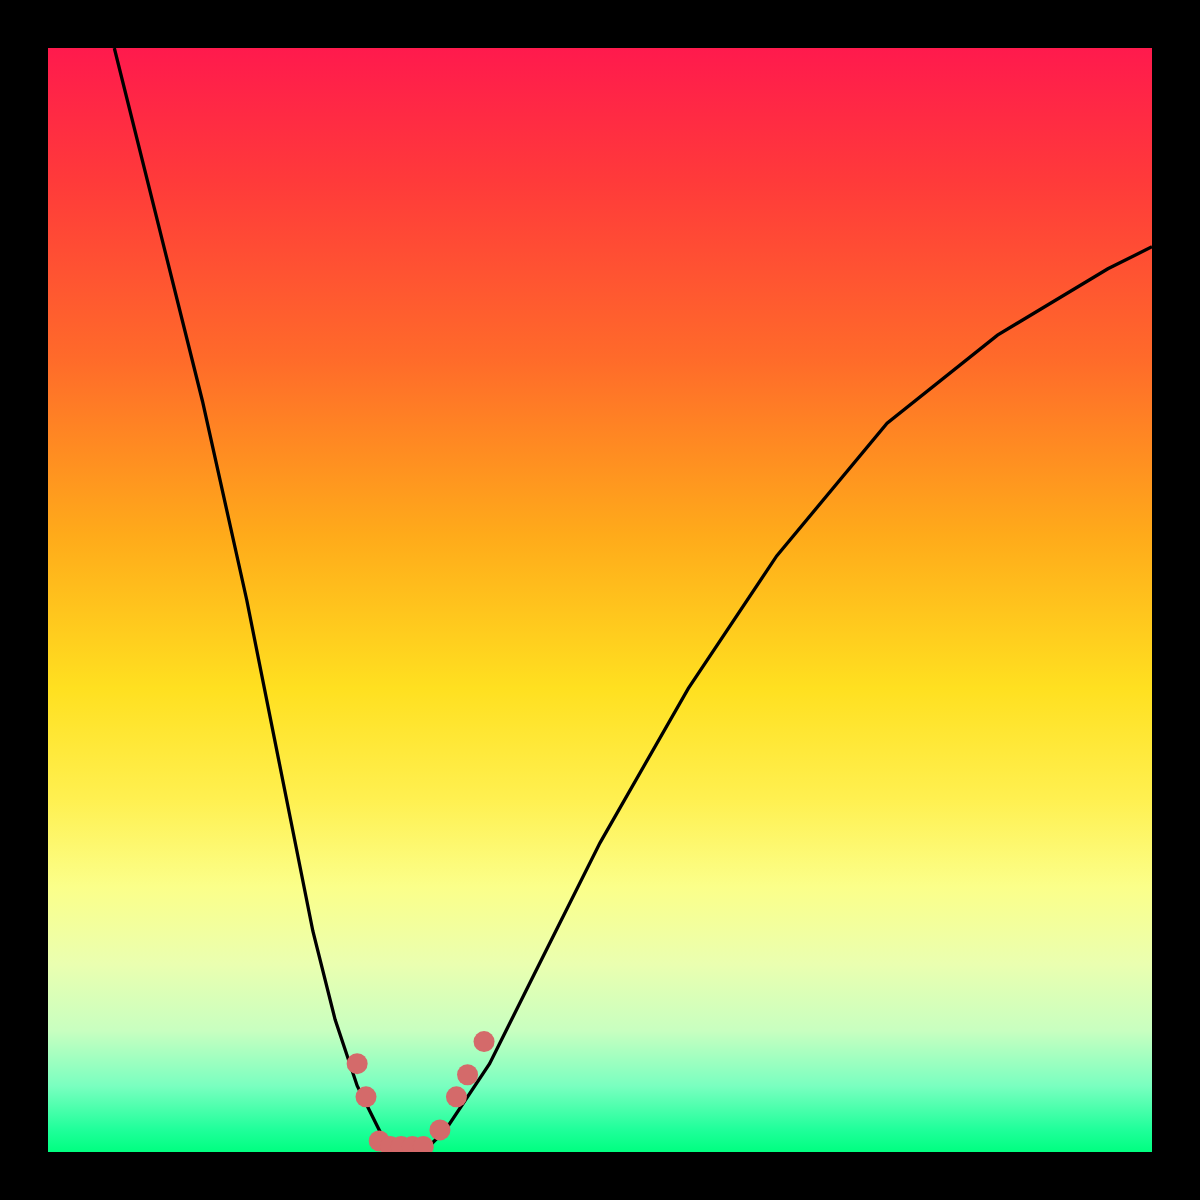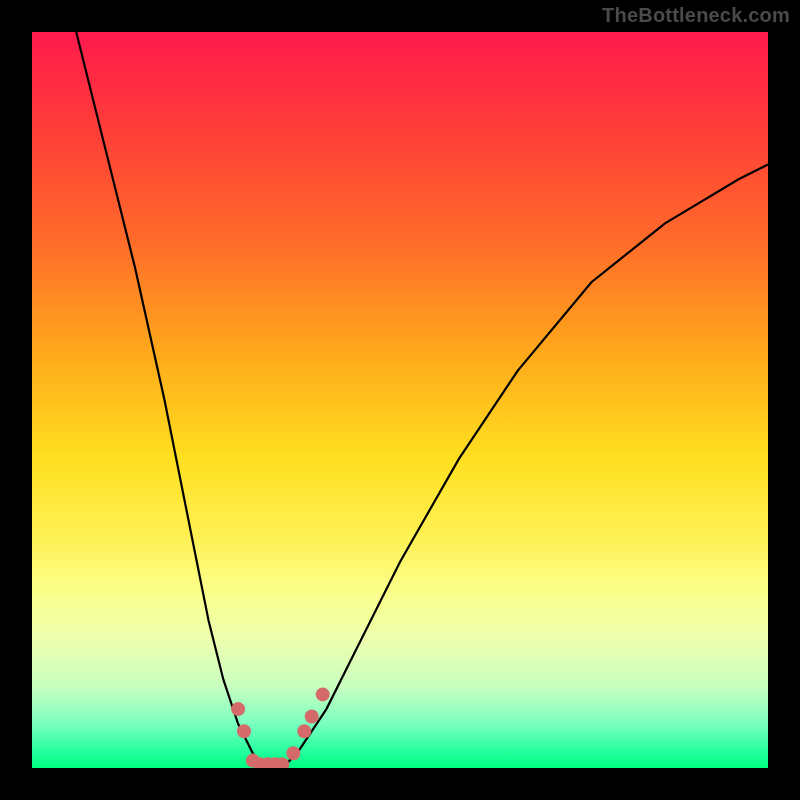--- a/index.html
+++ b/index.html
@@ -73,14 +73,13 @@
           <circle cx="235.5" cy="732.3" r="7" fill="#d46a6a"></circle>
           <circle cx="242.9" cy="732.3" r="7" fill="#d46a6a"></circle>
           <circle cx="250.2" cy="732.3" r="7" fill="#d46a6a"></circle>
           <circle cx="261.3" cy="721.3" r="7" fill="#d46a6a"></circle>
           <circle cx="272.3" cy="699.2" r="7" fill="#d46a6a"></circle>
           <circle cx="279.7" cy="684.5" r="7" fill="#d46a6a"></circle>
           <circle cx="290.7" cy="662.4" r="7" fill="#d46a6a"></circle>
         </g>
     </svg>
   </div>
-  <div class="watermark">TheBottleneck.com</div>
 </div>
 
 </body></html>

